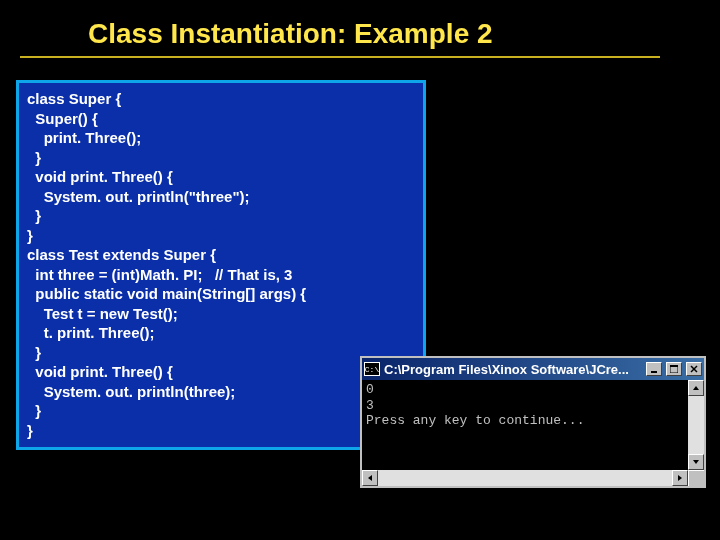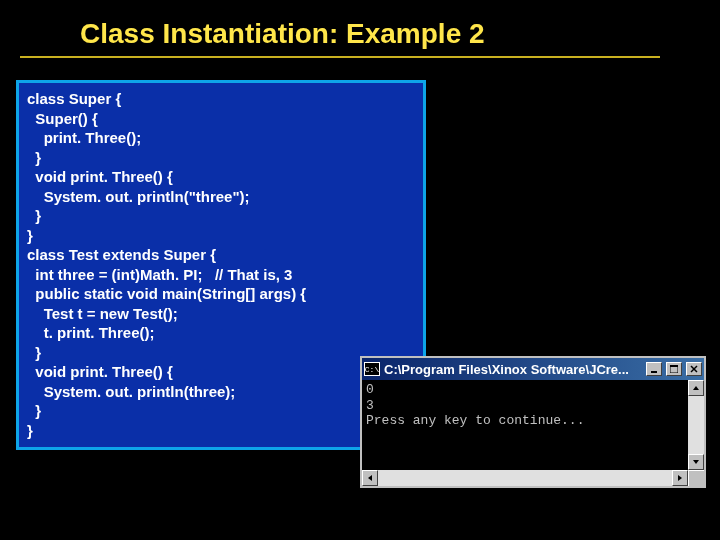--- a/index.html
+++ b/index.html
@@ -11,20 +11,21 @@
     position: relative;
     overflow: hidden;
   }
   .title-area {
     padding: 18px 0 8px 80px;
   }
   .title {
     color: #ffe64a;
     font-size: 28px;
     font-weight: bold;
+    margin-left: 8px;
   }
   .title-underline {
     margin-top: 6px;
     height: 2px;
     background: #c9b020;
     width: 640px;
     margin-left: -60px;
   }
   .code-block {
     margin: 14px 0 0 16px;

